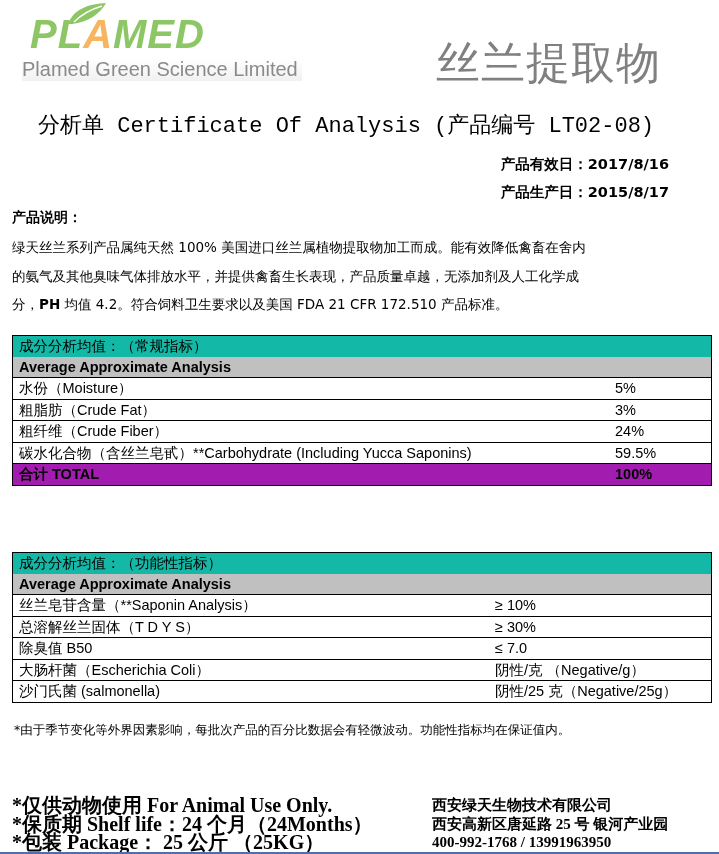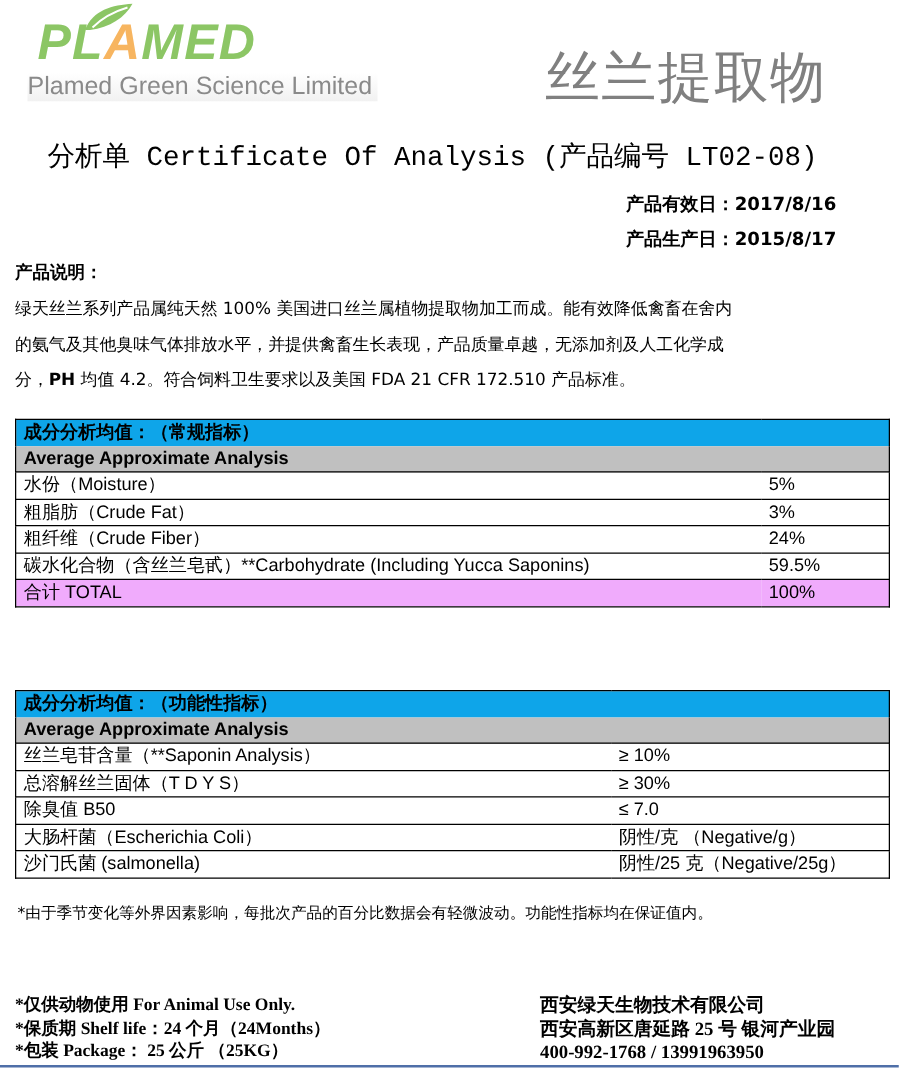--- a/index.html
+++ b/index.html
@@ -23,34 +23,34 @@
   .dates { position: absolute; right: 50px; top: 150px; text-align: left; font-weight: bold; font-size: 14.5px; line-height: 28px; }
   .dates .row { white-space: nowrap; }
 
   .desc-head { position: absolute; left: 12px; top: 209px; font-weight: bold; font-size: 14px; }
   .desc { position: absolute; left: 12px; top: 233px; width: 700px; font-size: 13.5px; line-height: 28.5px; }
   .desc b { font-weight: bold; }
 
   table.grid { position: absolute; left: 12px; border-collapse: collapse; width: 700px;
                font-family: "Liberation Sans", sans-serif; font-size: 14.5px; }
   table.grid td { border: 1px solid #000; padding: 0 0 0 6px; height: 20.5px; line-height: 20px; white-space: nowrap; }
-  table.grid tr.hdr td { background: #0ea5e9; font-weight: bold; border-bottom: none; border-top: 1px solid #000; }
+  table.grid tr.hdr td { background: #14b8a6; font-weight: normal; border-bottom: none; border-top: 1px solid #000; }
   table.grid tr.hdr2 td { background: #c0c0c0; font-weight: bold; border-top: none; }
-  table.grid tr.total td { background: #f0abfc; font-weight: normal; }
+  table.grid tr.total td { background: #a21caf; font-weight: bold; }
   table.grid td.val { border-left: none; }
   table.grid td.lbl { border-right: none; }
   #t1 { top: 335px; }
   #t1 td.lbl { width: 590px; }
   #t2 { top: 552px; padding-left: 21px; }
   #t2 td.lbl { width: 470px; }
 
   .note { position: absolute; left: 14px; top: 722px; font-size: 12.5px; white-space: nowrap; }
 
   .footer-left { position: absolute; left: 12px; top: 796px; font-family: "Liberation Serif", serif; font-weight: bold;
-                 font-size: 14px; line-height: 18.5px; white-space: nowrap; }
+                 font-size: 20px; line-height: 18.5px; white-space: nowrap; }
   .footer-right { position: absolute; left: 432px; top: 796px; font-family: "Liberation Serif", serif; font-weight: bold;
                   font-size: 15px; line-height: 18.5px; white-space: nowrap; }
   .bottom-rule { position: absolute; left: 0; top: 852px; width: 719px; height: 2px; background: #4f6fa8; }
 </style>
 </head>
 <body>
 
 <div class="logo">
   <svg class="logo-leaf" viewBox="0 0 44 24">
     <path d="M4 22 C 10 6, 26 2, 42 1 C 36 12, 24 20, 8 22 Z" fill="#8cc665"></path>

